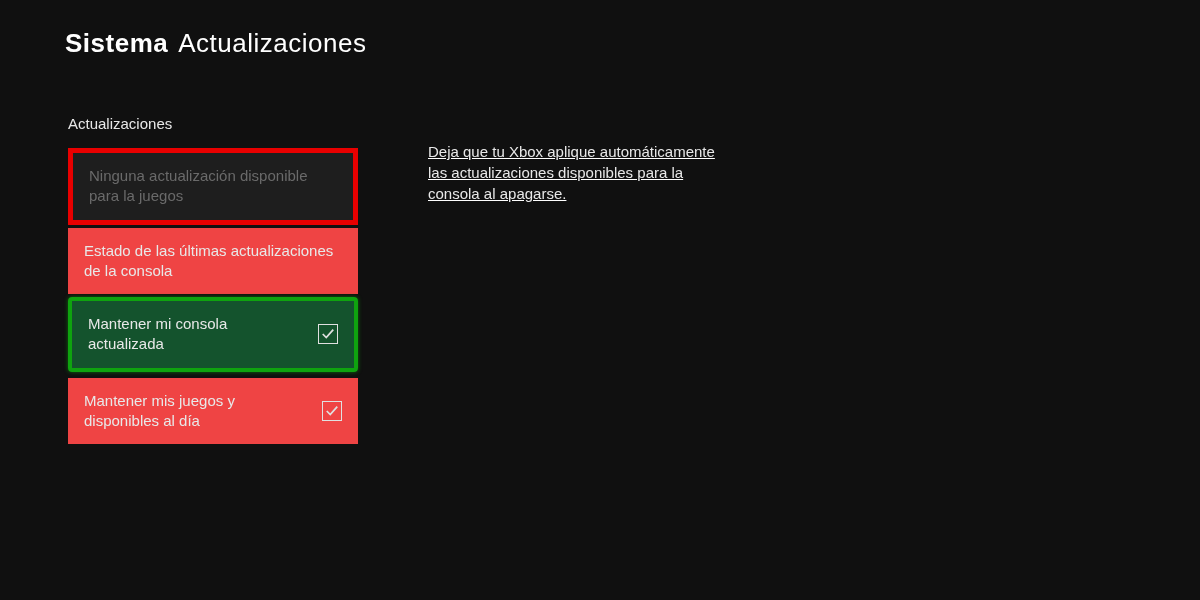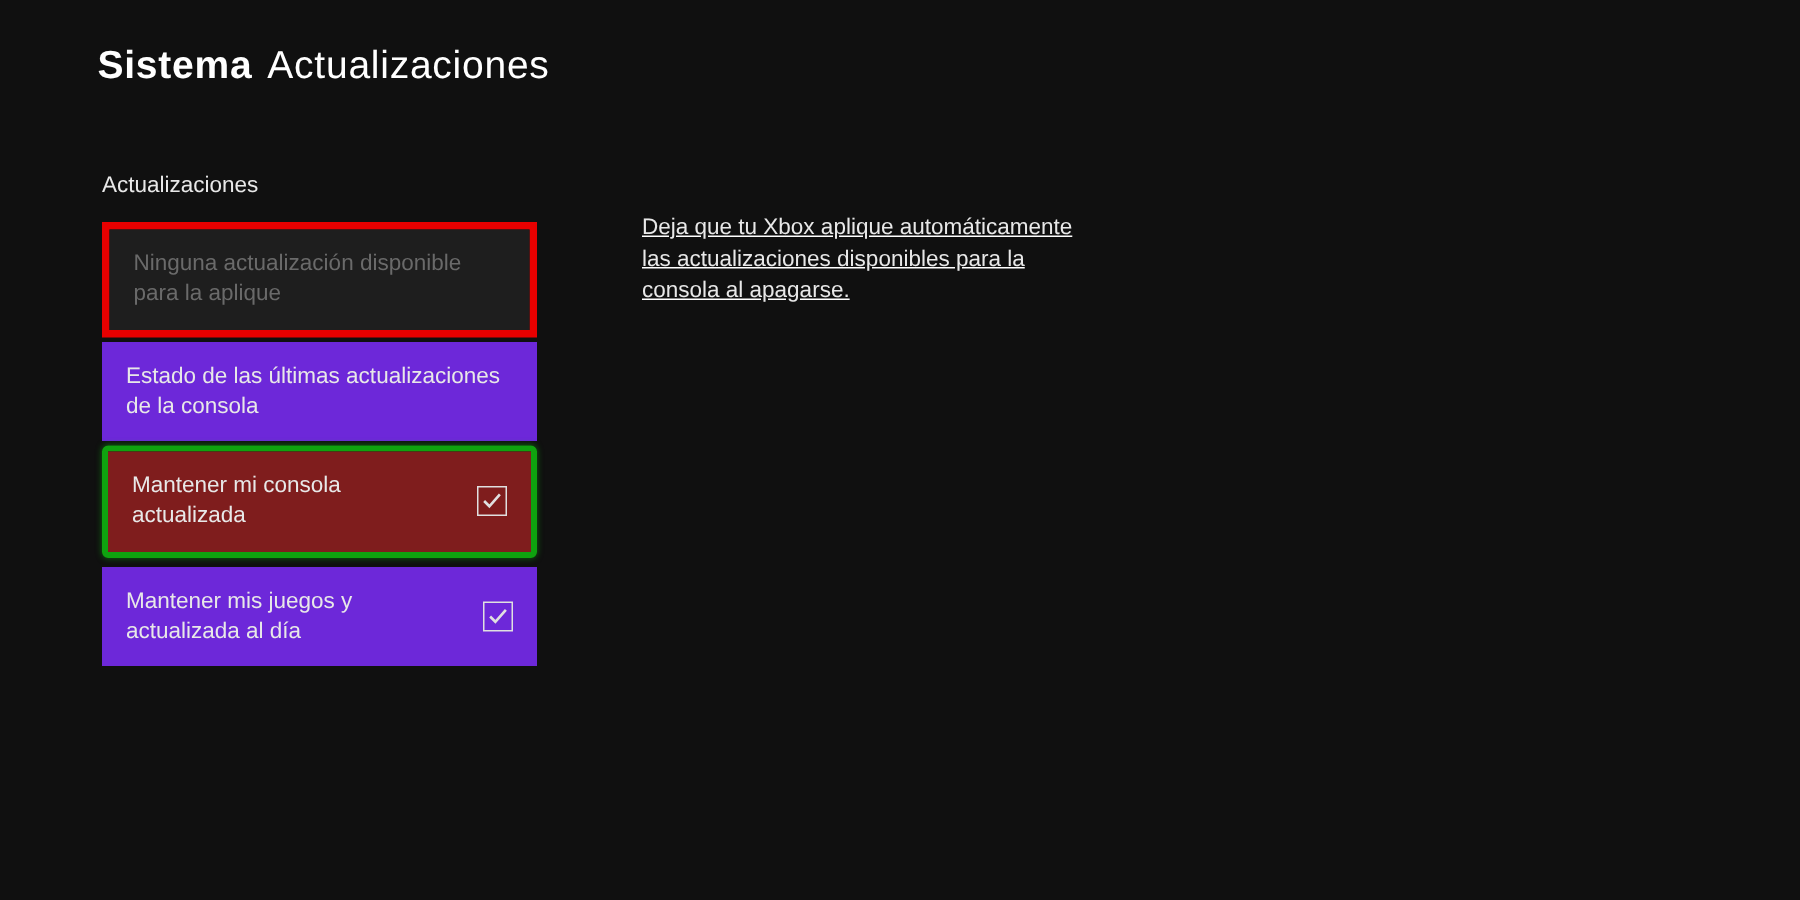--- a/index.html
+++ b/index.html
@@ -40,36 +40,36 @@
     .section-title {
       font-size: 15px;
       font-weight: 400;
       color: #e8e8e8;
       margin-bottom: 16px;
     }
     .options-column {
       width: 290px;
     }
     .option-item {
-      background-color: #6d28d9;
+      background-color: #ef4444;
       padding: 13px 16px;
       margin-bottom: 3px;
       display: flex;
       justify-content: space-between;
       align-items: center;
       min-height: 56px;
     }
     .option-item.disabled {
       background-color: #1e1e1e;
     }
     .option-item.disabled .option-label {
       color: #6a6a6a;
     }
     .option-item.highlighted {
-      background-color: #7f1d1d;
+      background-color: #14532d;
       justify-content: flex-end;
     }
     .option-label {
       font-size: 15px;
       font-weight: 400;
       color: #e8e8e8;
       line-height: 1.35;
       flex: 1;
     }
     .red-highlight {
@@ -121,41 +121,41 @@
   <span class="header-bold">Sistema</span>
   <span class="header-light">Actualizaciones</span>
 </div>
 
 <div class="content">
   <div class="options-column">
     <div class="section-title">Actualizaciones</div>
 
     <div class="red-highlight">
       <div class="option-item disabled">
-        <span class="option-label">Ninguna actualización disponible para la aplique</span>
+        <span class="option-label">Ninguna actualización disponible para la juegos</span>
       </div>
     </div>
 
     <div class="option-item">
       <span class="option-label">Estado de las últimas actualizaciones de la consola</span>
     </div>
 
     <div class="green-highlight">
       <div class="option-item highlighted">
         <span class="option-label">Mantener mi consola actualizada</span>
         <span class="checkbox">
           <svg viewBox="0 0 16 16">
             <path d="M2 8 L6 12 L14 3" stroke="#e0e0e0" stroke-width="2" fill="none"></path>
           </svg>
         </span>
       </div>
     </div>
 
     <div class="option-item">
-      <span class="option-label">Mantener mis juegos y actualizada al día</span>
+      <span class="option-label">Mantener mis juegos y disponibles al día</span>
       <span class="checkbox">
         <svg viewBox="0 0 16 16">
           <path d="M2 8 L6 12 L14 3" stroke="#e0e0e0" stroke-width="2" fill="none"></path>
         </svg>
       </span>
     </div>
   </div>
 
   <div class="description-column">
     <div class="description-text">Deja que tu Xbox aplique automáticamente las actualizaciones disponibles para la consola al apagarse.</div>

